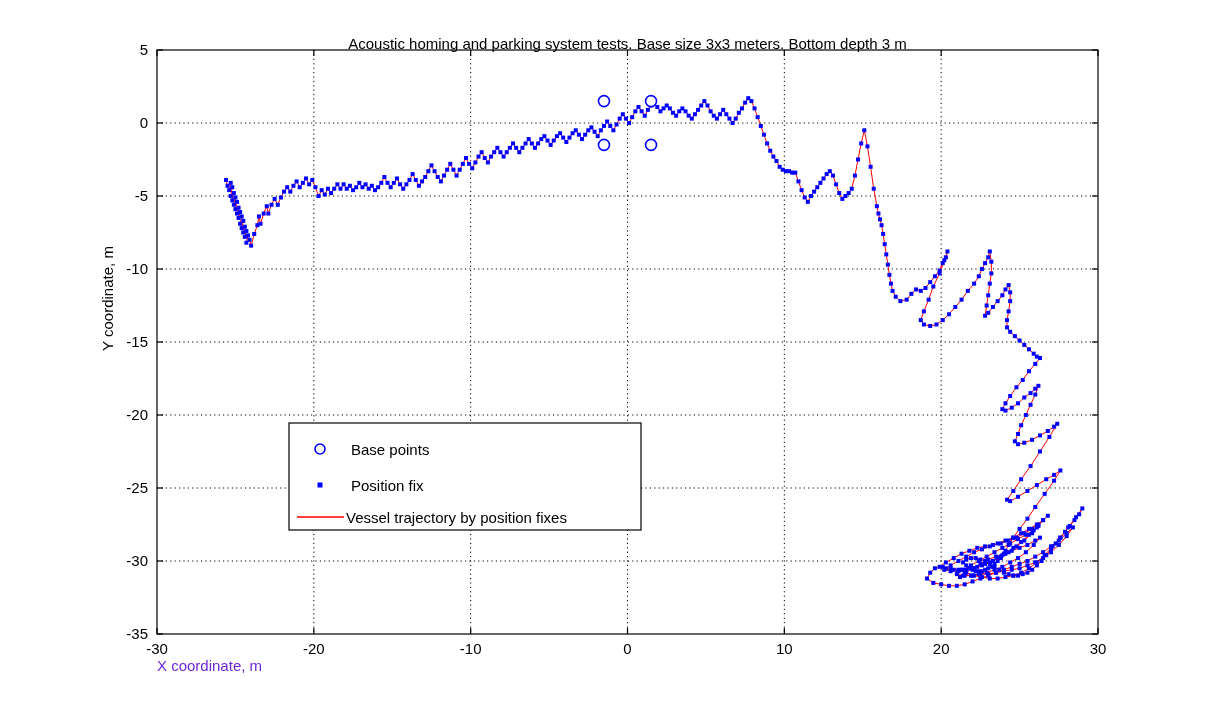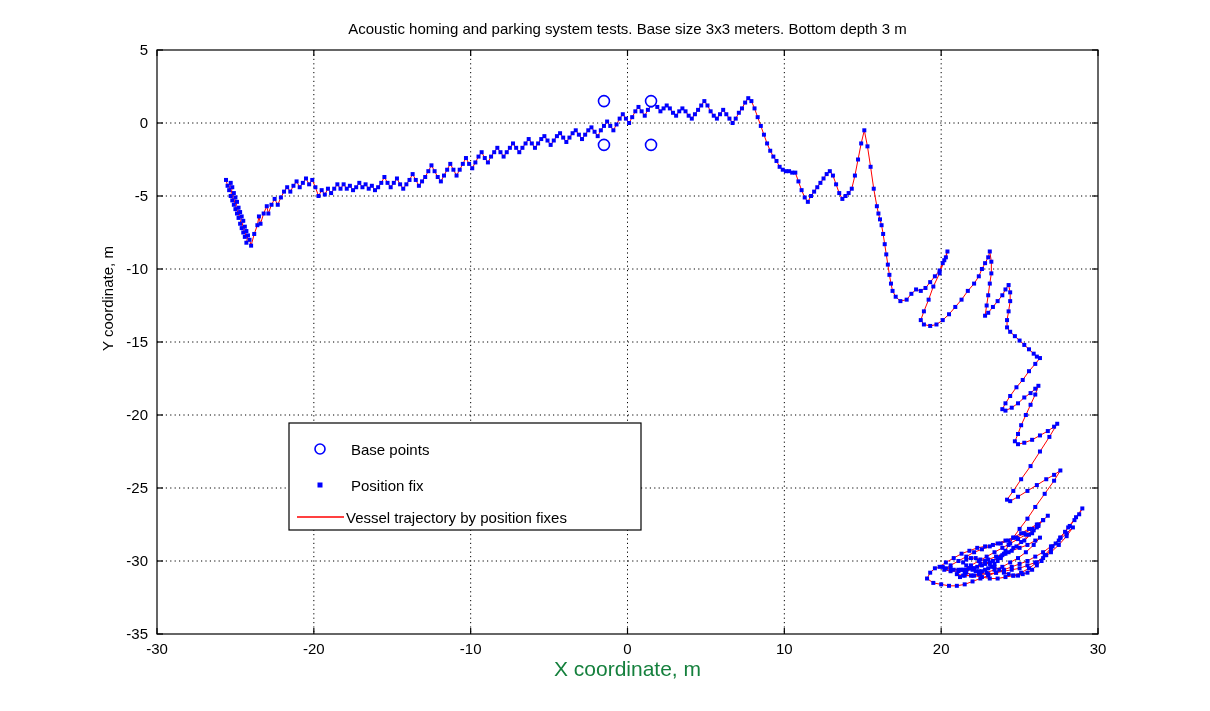--- a/index.html
+++ b/index.html
@@ -17,41 +17,40 @@
   #figure {
     position: absolute;
     left: 0; top: 0;
     width: 1210px;
     height: 711px;
     background: #ffffff;
   }
   .chart-title {
     position: absolute;
     left: 157px;
-    top: 20px;
+    top: 35px;
     width: 941px;
     text-align: center;
     font-size: 15px;
     color: #000000;
     font-family: "Liberation Sans", sans-serif;
     white-space: nowrap;
   }
   #plot-svg {
     position: absolute;
     left: 0;
     top: 0;
   }
   .axis-label-x {
     position: absolute;
     left: 157px;
     top: 657px;
     width: 941px;
-    text-align: center;
-    font-size: 21px;
-    color: #15803d;
+    font-size: 15px;
+    color: #6d28d9;
   }
   .axis-label-y {
     position: absolute;
     left: -3px;
     top: 290px;
     width: 220px;
     text-align: center;
     font-size: 15px;
     color: #000000;
     transform: rotate(-90deg);

